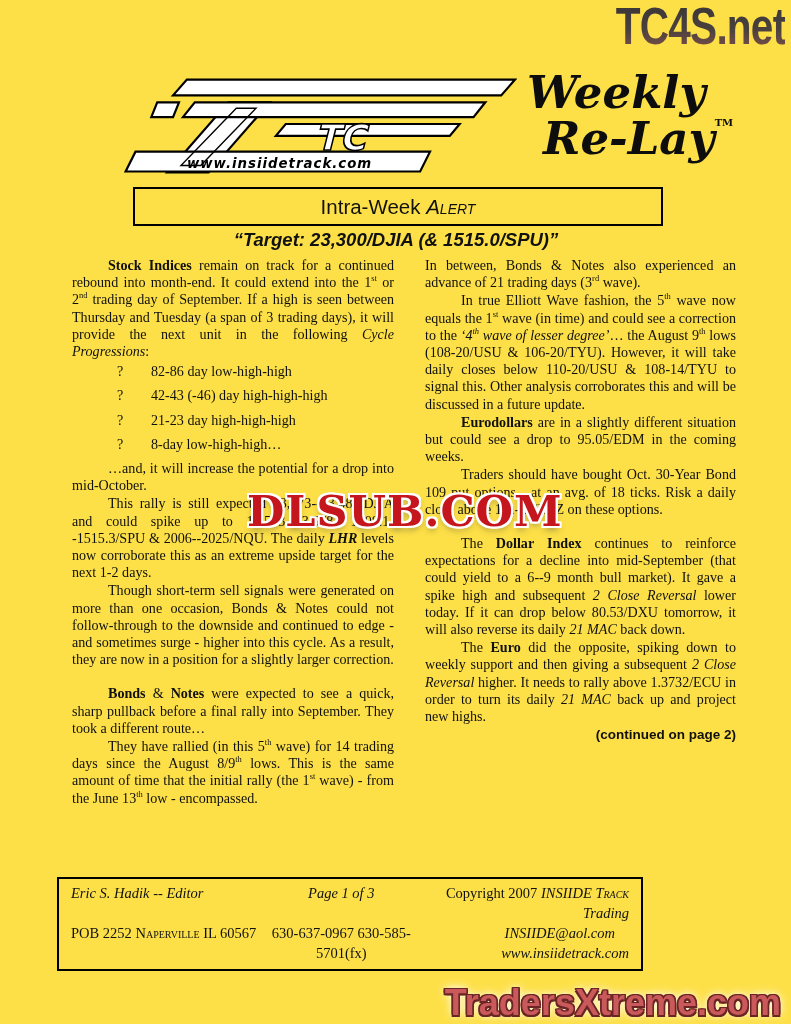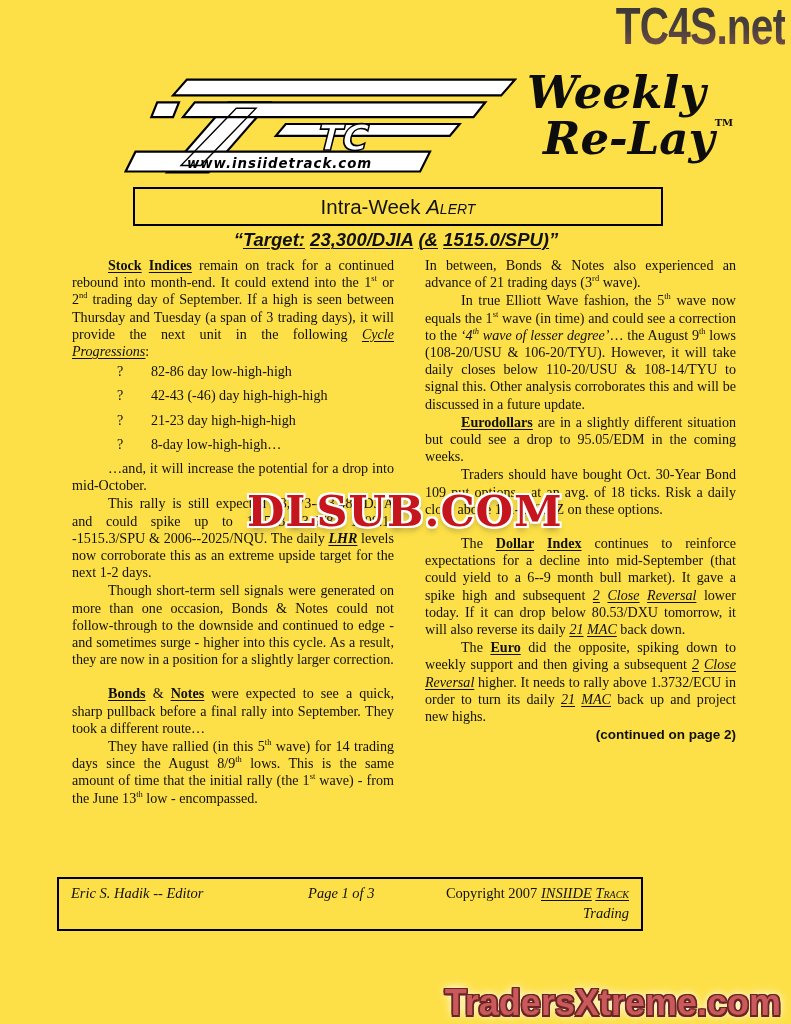--- a/index.html
+++ b/index.html
@@ -39,21 +39,21 @@
   .no-indent{text-indent:0;}
   .gap-before{margin-top:17px;}
   .cycle-row{display:flex;margin:3px 0 7px 60px;text-indent:0;}
   .cycle-marker{width:34px;flex:none;}
   .continued{text-align:right;font-family:"Liberation Sans",sans-serif;
         font-weight:bold;font-size:13.5px;margin-top:1px;}
 
   
   .seg-b{font-weight:bold;}
   .seg-i{font-style:italic;}
-  .seg-u{text-decoration:underline;text-underline-offset:2px;text-decoration-thickness:1px;}
+  .seg-u{text-underline-offset:2px;text-decoration-thickness:1px;}
   .seg-p{font-size:0.6em;vertical-align:super;line-height:0;}
   .seg-c{font-variant:small-caps;}
 
   
   .footer-box{position:absolute;left:57px;top:877px;width:586px;border:2px solid #000;
         padding:4px 12px 6px 12px;box-sizing:border-box;font-size:14.5px;color:#111;}
   .footer-row{display:flex;align-items:baseline;line-height:20px;}
   .fr-left{flex:1.1;text-align:left;}
   .fr-center{flex:0.9;text-align:center;}
   .fr-right{flex:1.2;text-align:right;}
@@ -142,18 +142,23 @@
       <div class="continued">(continued on page 2)</div>
     </div>
   </div>
 
   <div class="footer-box">
     <div class="footer-row">
       <span class="fr-left italic">Eric S. Hadik -- Editor</span>
       <span class="fr-center italic">Page 1 of 3</span>
       <span class="fr-right"><span>Copyright 2007 </span><span class="seg-i seg-u">INSIIDE</span><span class="seg-i"> </span><span class="seg-i seg-u seg-c">Track</span><span class="seg-i"> Trading</span></span>
     </div>
+    <div class="footer-row">
+      <span class="fr-left"><span>POB 2252  </span><span class="seg-c">Naperville</span><span> IL 60567</span></span>
+      <span class="fr-center">630-637-0967   630-585-5701(fx)</span>
+      <span class="fr-right italic"><span>INSIIDE@aol.com</span><span class="contact-gap"></span><span>www.insiidetrack.com</span></span>
+    </div>
   </div>
 
   <div class="dlsub">DLSUB.COM</div>
   <div class="traders">TradersXtreme.com</div>
 
 </div>
 
 </body></html>

